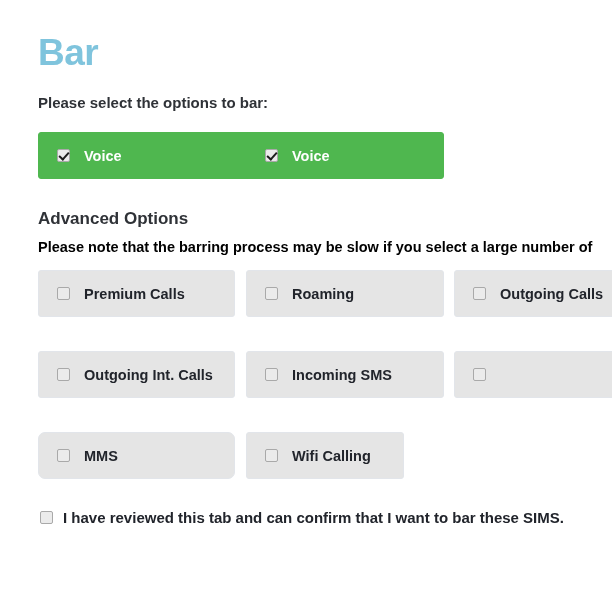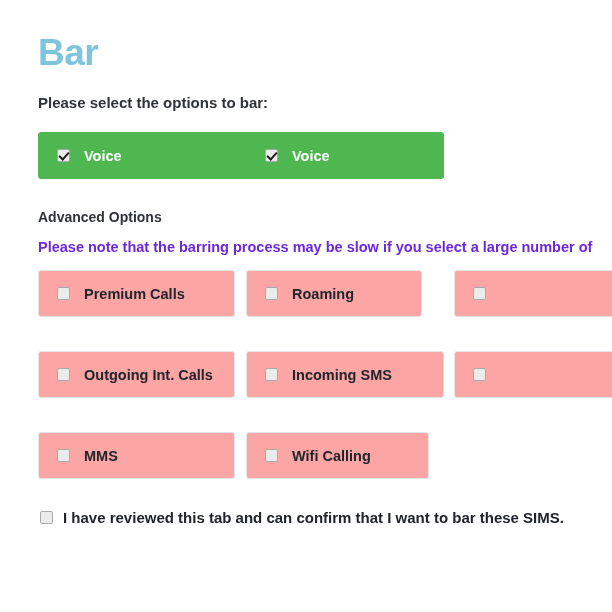--- a/index.html
+++ b/index.html
@@ -73,21 +73,21 @@
     border-radius: 3px;
   }
   .opt-box.green {
     background: #4fb74f;
     border: 1px solid #4fb74f;
   }
   .opt-box.green .opt-label {
     color: #ffffff;
   }
   .opt-box.plain {
-    background: #fca5a5;
+    background: #e5e5e5;
     border: 1px solid #e2e5ea;
   }
   .opt-box.plain .opt-label {
     color: #21242b;
   }
   .opt-label {
     font-size: 14.5px;
     font-weight: bold;
     white-space: nowrap;
   }
@@ -115,33 +115,33 @@
     height: 8px;
     border: solid #1d1d1d;
     border-width: 0 2px 2px 0;
     transform: rotate(42deg);
   }
 
   .adv-title {
     position: absolute;
     left: 0;
     top: 192px;
-    font-size: 14px;
+    font-size: 17px;
     font-weight: bold;
     color: #2f3237;
     white-space: nowrap;
   }
 
   .adv-note {
     position: absolute;
     left: 0;
     top: 222px;
     font-size: 14.5px;
     font-weight: bold;
-    color: #6d28d9;
+    color: #000000;
     white-space: nowrap;
   }
 
   
   .grid {
     position: absolute;
     left: 0;
     top: 253px;
     width: 900px;
   }
@@ -194,47 +194,48 @@
     <div class="adv-title">Advanced Options</div>
 
     <div class="adv-note">Please note that the barring process may be slow if you select a large number of</div>
 
     <div class="grid">
         <div class="grid-row">
           <div class="opt-box plain" style="left: 0px; width: 197px;">
             <span class="cbox"></span>
             <span class="opt-label">Premium Calls</span>
           </div>
-          <div class="opt-box plain" style="left: 208px; width: 176px;">
+          <div class="opt-box plain" style="left: 208px; width: 198px;">
             <span class="cbox"></span>
             <span class="opt-label">Roaming</span>
           </div>
           <div class="opt-box plain" style="left: 416px; width: 198px;">
             <span class="cbox"></span>
+            <span class="opt-label">Outgoing Calls</span>
           </div>
         </div>
         <div class="grid-row">
           <div class="opt-box plain" style="left: 208px; width: 198px;">
             <span class="cbox"></span>
             <span class="opt-label">Incoming SMS</span>
           </div>
           <div class="opt-box plain" style="left: 0px; width: 197px;">
             <span class="cbox"></span>
             <span class="opt-label">Outgoing Int. Calls</span>
           </div>
           <div class="opt-box plain" style="left: 416px; width: 198px;">
             <span class="cbox"></span>
           </div>
         </div>
         <div class="grid-row">
-          <div class="opt-box plain" style="left: 0px; width: 197px;">
+          <div class="opt-box plain" style="left: 0px; width: 197px; border-radius: 7px;">
             <span class="cbox"></span>
             <span class="opt-label">MMS</span>
           </div>
-          <div class="opt-box plain" style="left: 208px; width: 183px;">
+          <div class="opt-box plain" style="left: 208px; width: 158px;">
             <span class="cbox"></span>
             <span class="opt-label">Wifi Calling</span>
           </div>
         </div>
       </div>
 
     <div class="confirm">
       <span class="cbox"></span>
       <span class="confirm-label">I have reviewed this tab and can confirm that I want to bar these SIMS.</span>
     </div>

